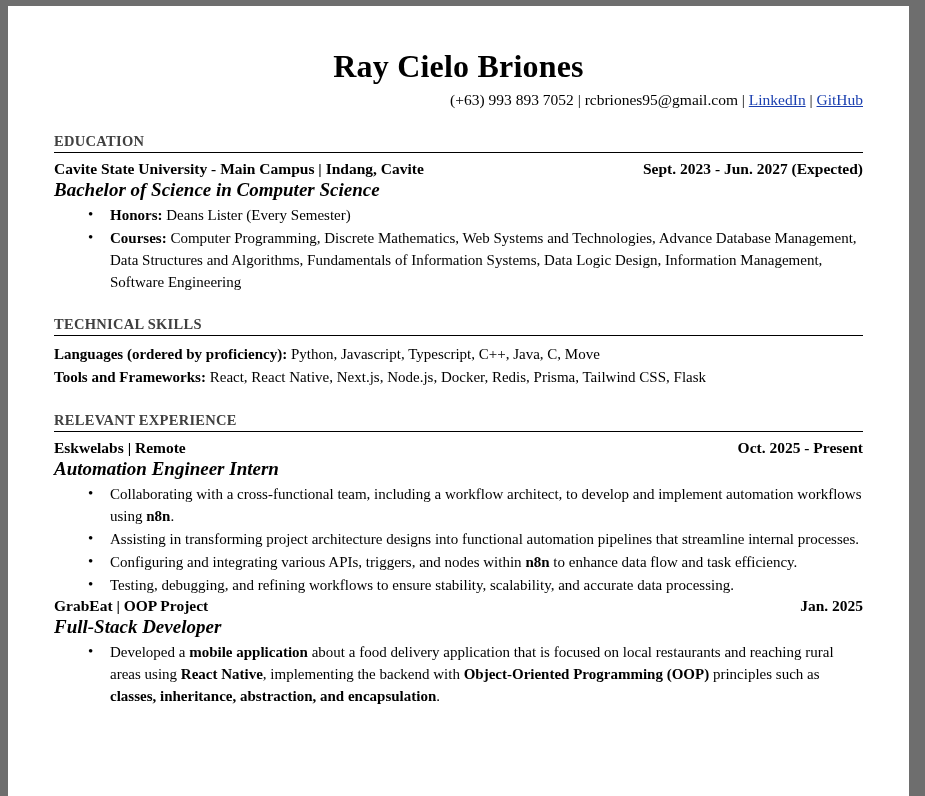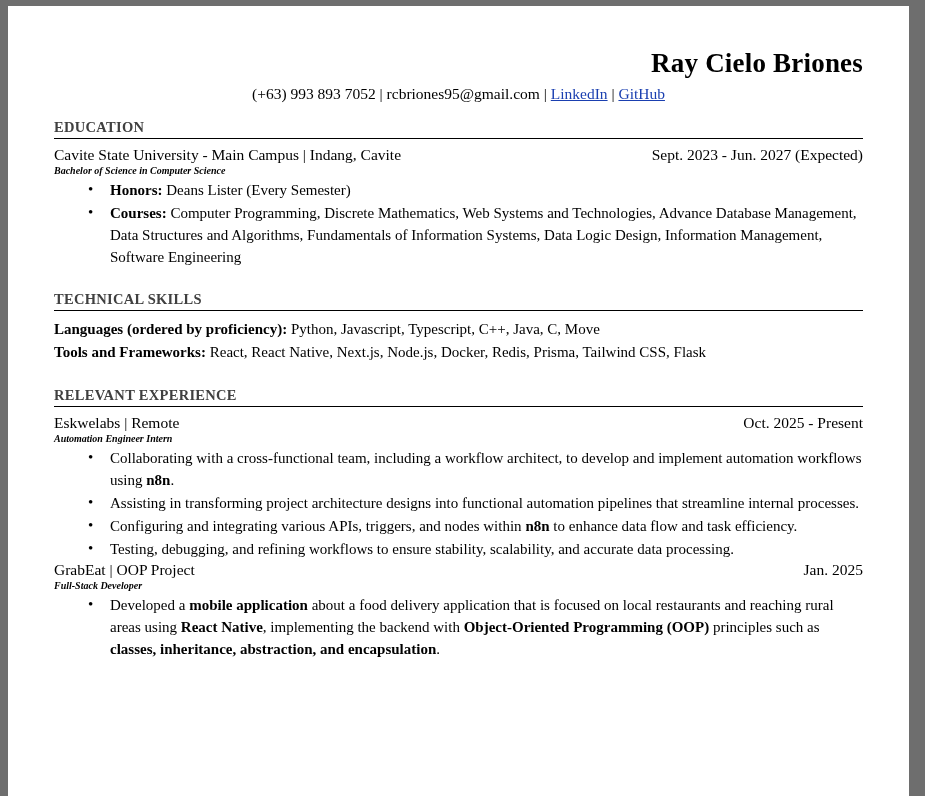--- a/index.html
+++ b/index.html
@@ -18,32 +18,32 @@
     left: 8px;
     top: 6px;
     width: 901px;
     height: 790px;
     background: #ffffff;
     box-sizing: border-box;
     padding: 26px 46px 0 46px;
     overflow: hidden;
   }
   .name {
-    text-align: right;
-    font-size: 27px;
+    text-align: center;
+    font-size: 32px;
     font-weight: bold;
     color: #000;
     margin: 16px 0 6px 0;
     letter-spacing: 0.2px;
   }
   .contact {
-    text-align: center;
+    text-align: right;
     font-size: 15.5px;
     color: #000;
-    margin-bottom: 16px;
+    margin-bottom: 24px;
   }
   .contact a {
     color: #1a3fb0;
     text-decoration: underline;
   }
   .sec-title {
     font-size: 14.5px;
     font-weight: bold;
     letter-spacing: 0.3px;
     color: #404040;
@@ -53,26 +53,26 @@
   .rule {
     border: 0;
     border-top: 1.6px solid #000;
     margin: 2px 0 7px 0;
   }
   .row {
     display: flex;
     justify-content: space-between;
     align-items: baseline;
     font-size: 15.5px;
-    font-weight: normal;
+    font-weight: bold;
     color: #000;
   }
   .row .right { white-space: nowrap; }
   .subtitle {
-    font-size: 10px;
+    font-size: 19px;
     font-style: italic;
     font-weight: bold;
     color: #000;
     margin-top: 1px;
   }
   ul.bullets {
     margin: 3px 0 0 0;
     padding-left: 34px;
     list-style: none;
   }

